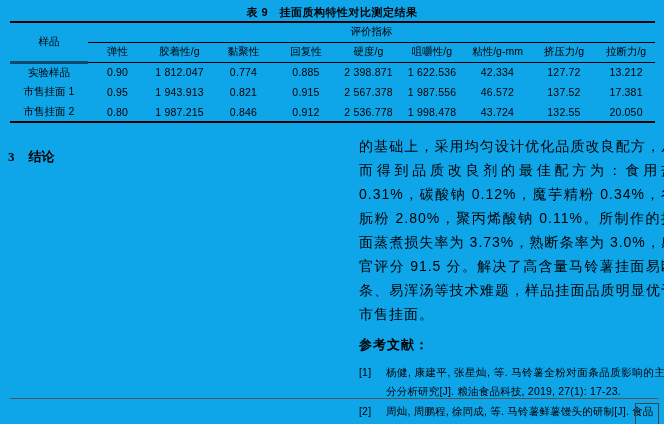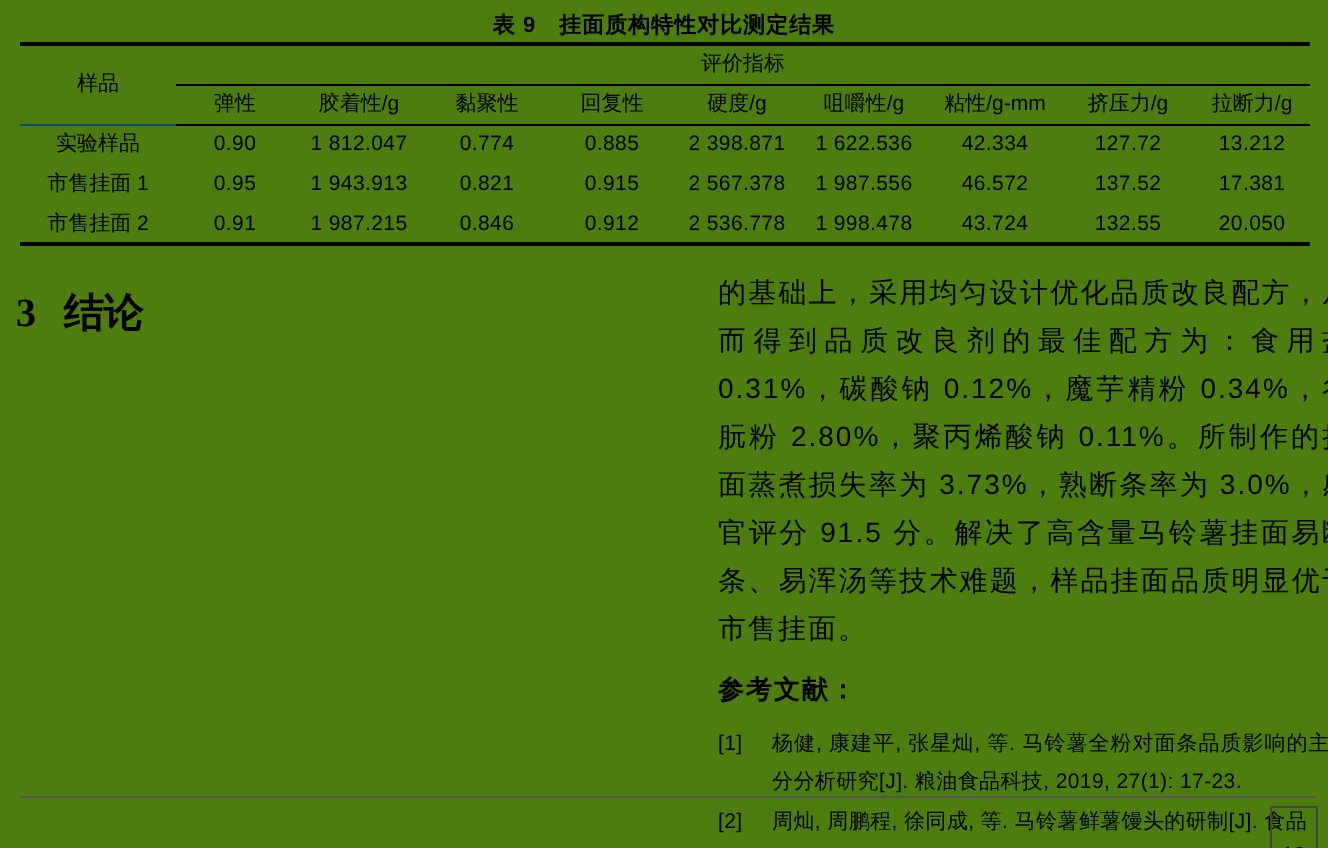--- a/index.html
+++ b/index.html
@@ -1,43 +1,43 @@
 <!DOCTYPE html>
 <html><head>
 <meta charset="utf-8">
 <style>
   * { margin:0; padding:0; box-sizing:border-box; }
   html,body { background:#e8e8e8; }
   .page {
-    position:relative; width:664px; height:424px; background:#4d7c0f;
+    position:relative; width:664px; height:424px; background:#0ea5e9;
     font-family:"Liberation Sans", sans-serif; color:#000; overflow:hidden;
     margin:0 auto;
   }
   .caption {
     position:absolute; top:5px; left:0; width:100%;
     text-align:center; font-size:11px; font-weight:bold; letter-spacing:0.5px;
   }
   table.measure {
     position:absolute; top:21px; left:10px; width:645px;
     border-collapse:collapse; table-layout:fixed;
     border-top:2px solid #000; border-bottom:2px solid #000;
     font-size:10.5px;
   }
   table.measure td, table.measure th { font-weight:normal; text-align:center; padding:0; height:20px; overflow:hidden; white-space:nowrap; }
-  td.sample-head { border-bottom:1px solid #0c4a6e; }
+  td.sample-head { border-bottom:3px solid #0c4a6e; }
   td.group-head { border-bottom:1px solid #000; }
   tr.header2 td { border-bottom:1px solid #000;margin-top:36px; }
   .num { letter-spacing:0.2px; }
 
   .col { position:absolute; top:134px; font-size:14px; line-height:24px; text-align:justify; letter-spacing:1px; }
   .col-left  { left:8px;   width:324px; }
   .col-right { left:359px; width:317px; }
   .para { text-indent:2em; text-align:justify; }
   .para-cont { text-indent:0; }
-  .h-conclusion { font-weight:bold; margin-top:11px; margin-bottom:19px; letter-spacing:0; font-size:20px; }
+  .h-conclusion { font-weight:bold; margin-top:11px; margin-bottom:19px; letter-spacing:0; font-size:13px; }
   .h-conclusion .h-num { margin-right:14px; font-family:"Liberation Serif", serif; }
   .h-refs { font-weight:bold; margin-top:7px; margin-bottom:6px; font-size:13px; letter-spacing:1px; }
   .refs { font-size:10.5px; line-height:19px; letter-spacing:0.2px; }
   .ref { display:flex; margin-bottom:1px; }
   .ref-num { flex:none; width:27px; }
   .ref-text { flex:1; text-align:justify; }
 
   .footer-line { position:absolute; left:10px; width:648px; top:398px; border-top:1.6px solid #555; }
   .page-num-box {
     position:absolute; top:403px; right:5px;
@@ -100,21 +100,21 @@
       <td class="num">0.821</td>
       <td class="num">0.915</td>
       <td class="num">2 567.378</td>
       <td class="num">1 987.556</td>
       <td class="num">46.572</td>
       <td class="num">137.52</td>
       <td class="num">17.381</td>
     </tr>
     <tr>
       <td>市售挂面 2</td>
-      <td class="num">0.91</td>
+      <td class="num">0.80</td>
       <td class="num">1 987.215</td>
       <td class="num">0.846</td>
       <td class="num">0.912</td>
       <td class="num">2 536.778</td>
       <td class="num">1 998.478</td>
       <td class="num">43.724</td>
       <td class="num">132.55</td>
       <td class="num">20.050</td>
     </tr>
   </tbody>

